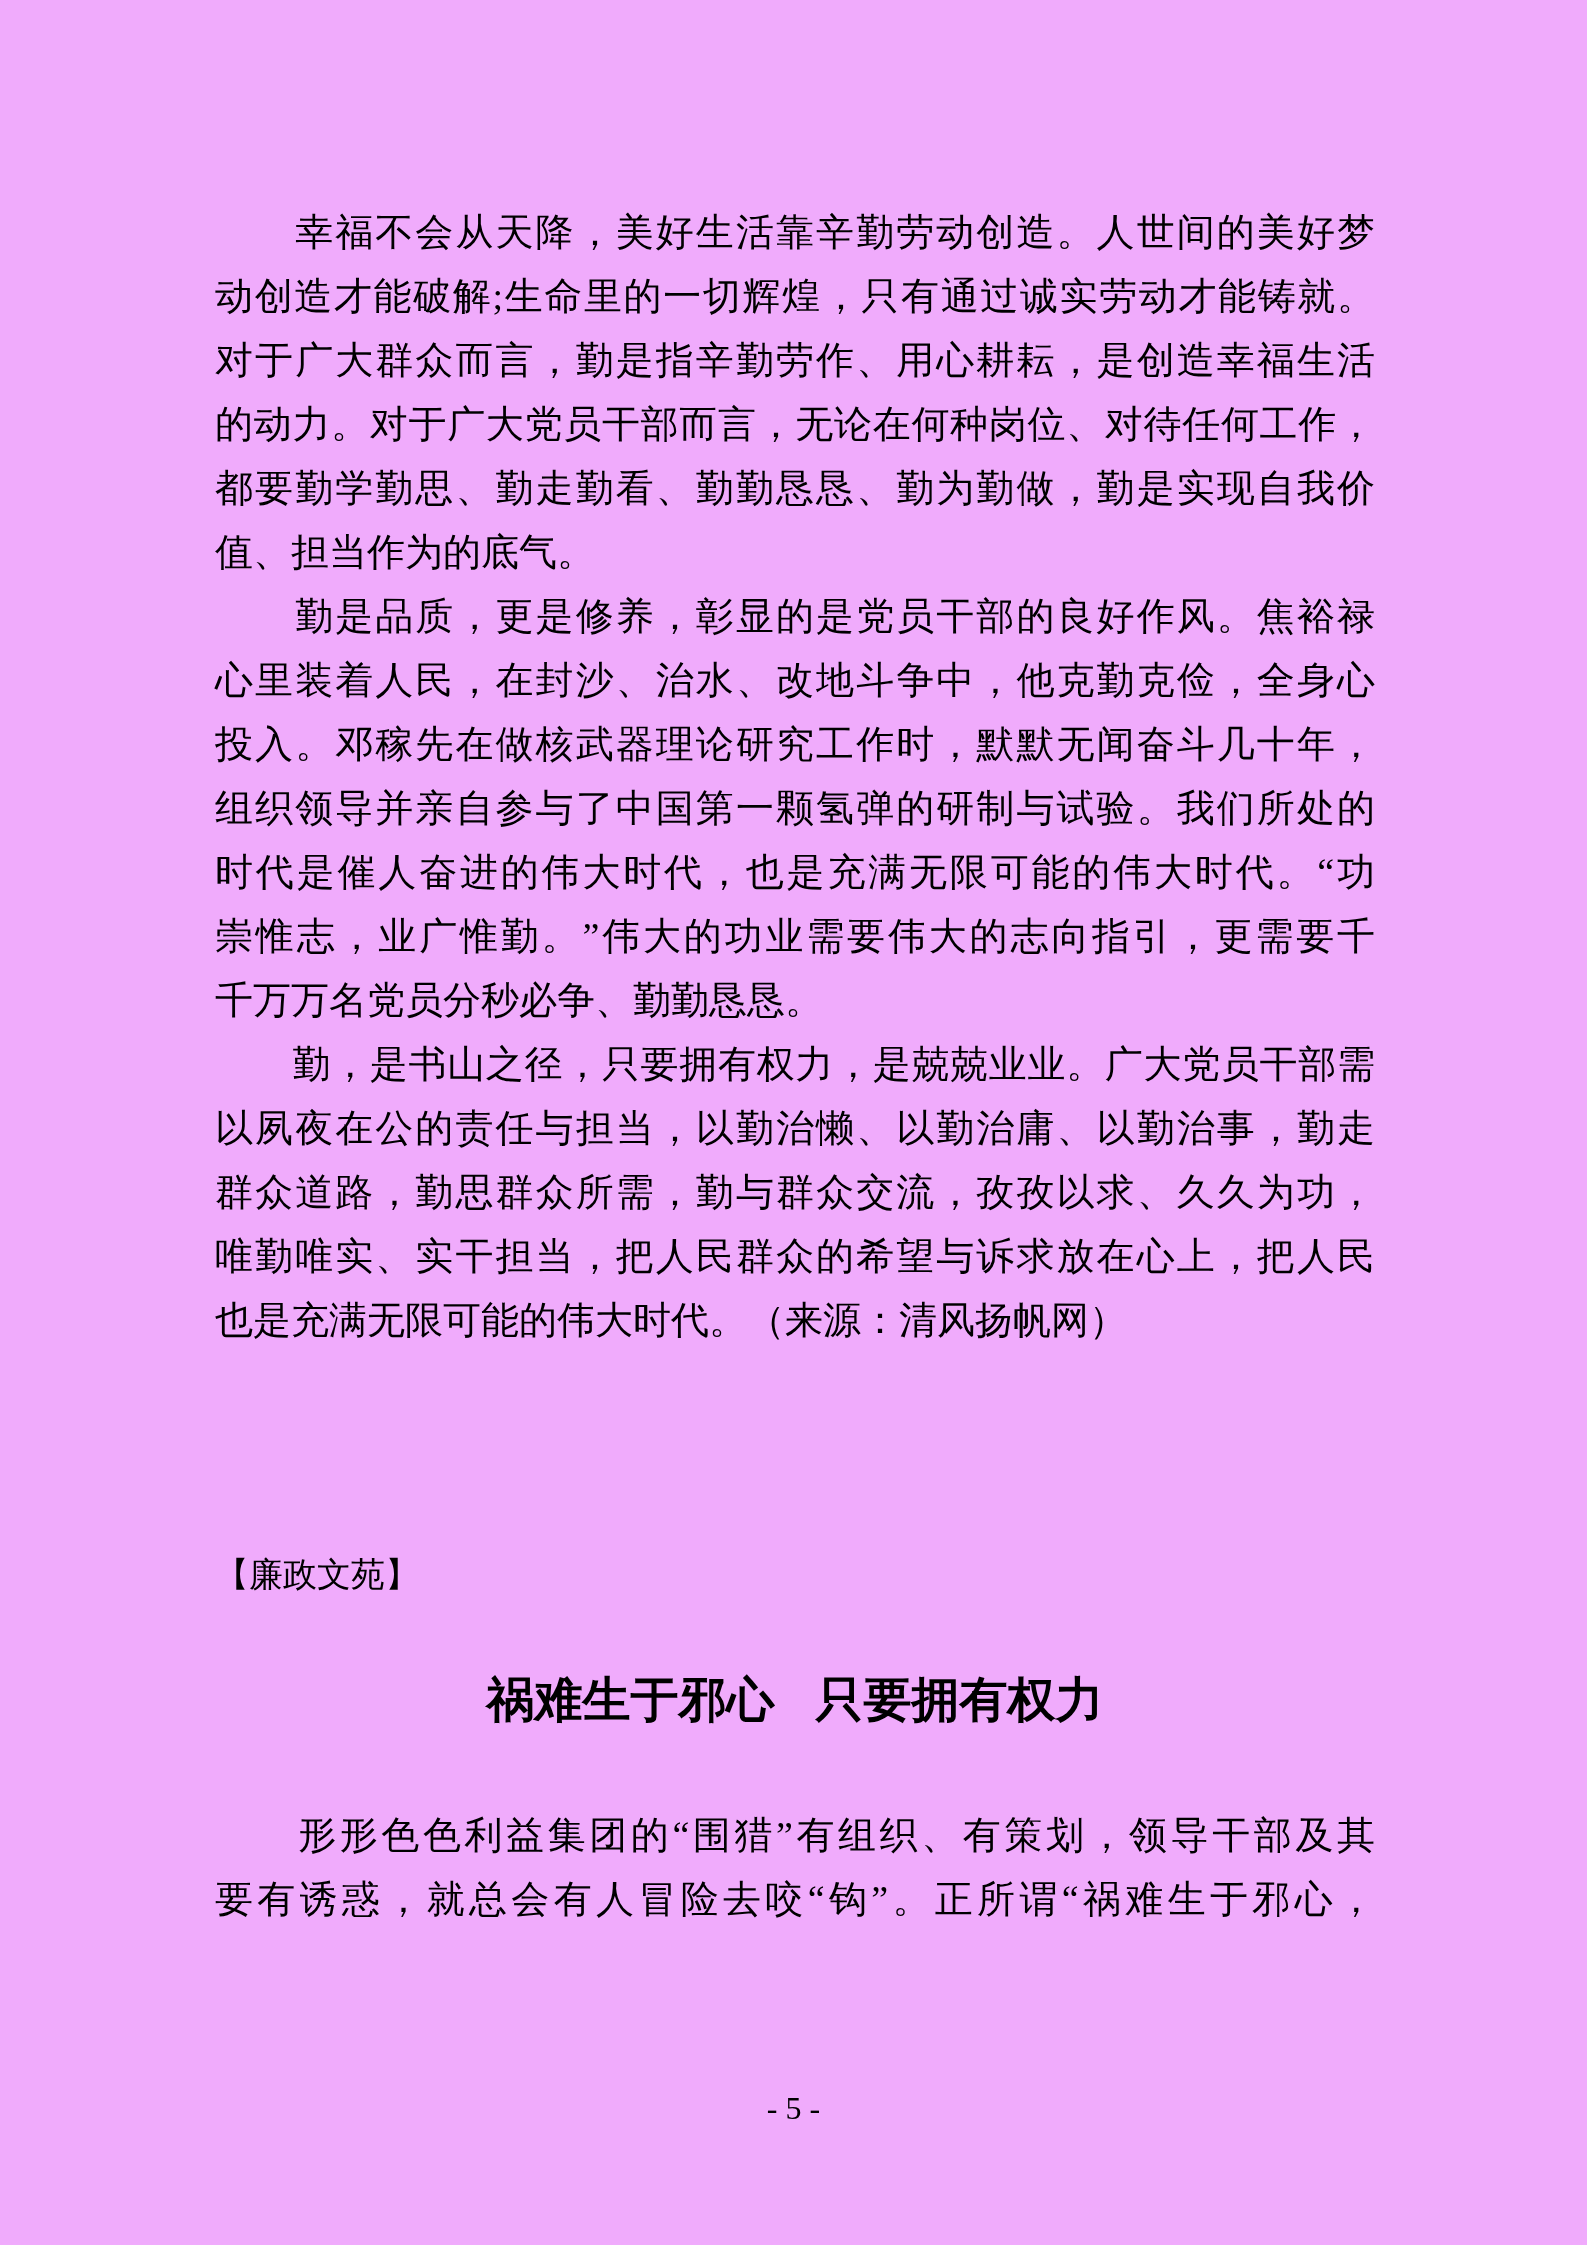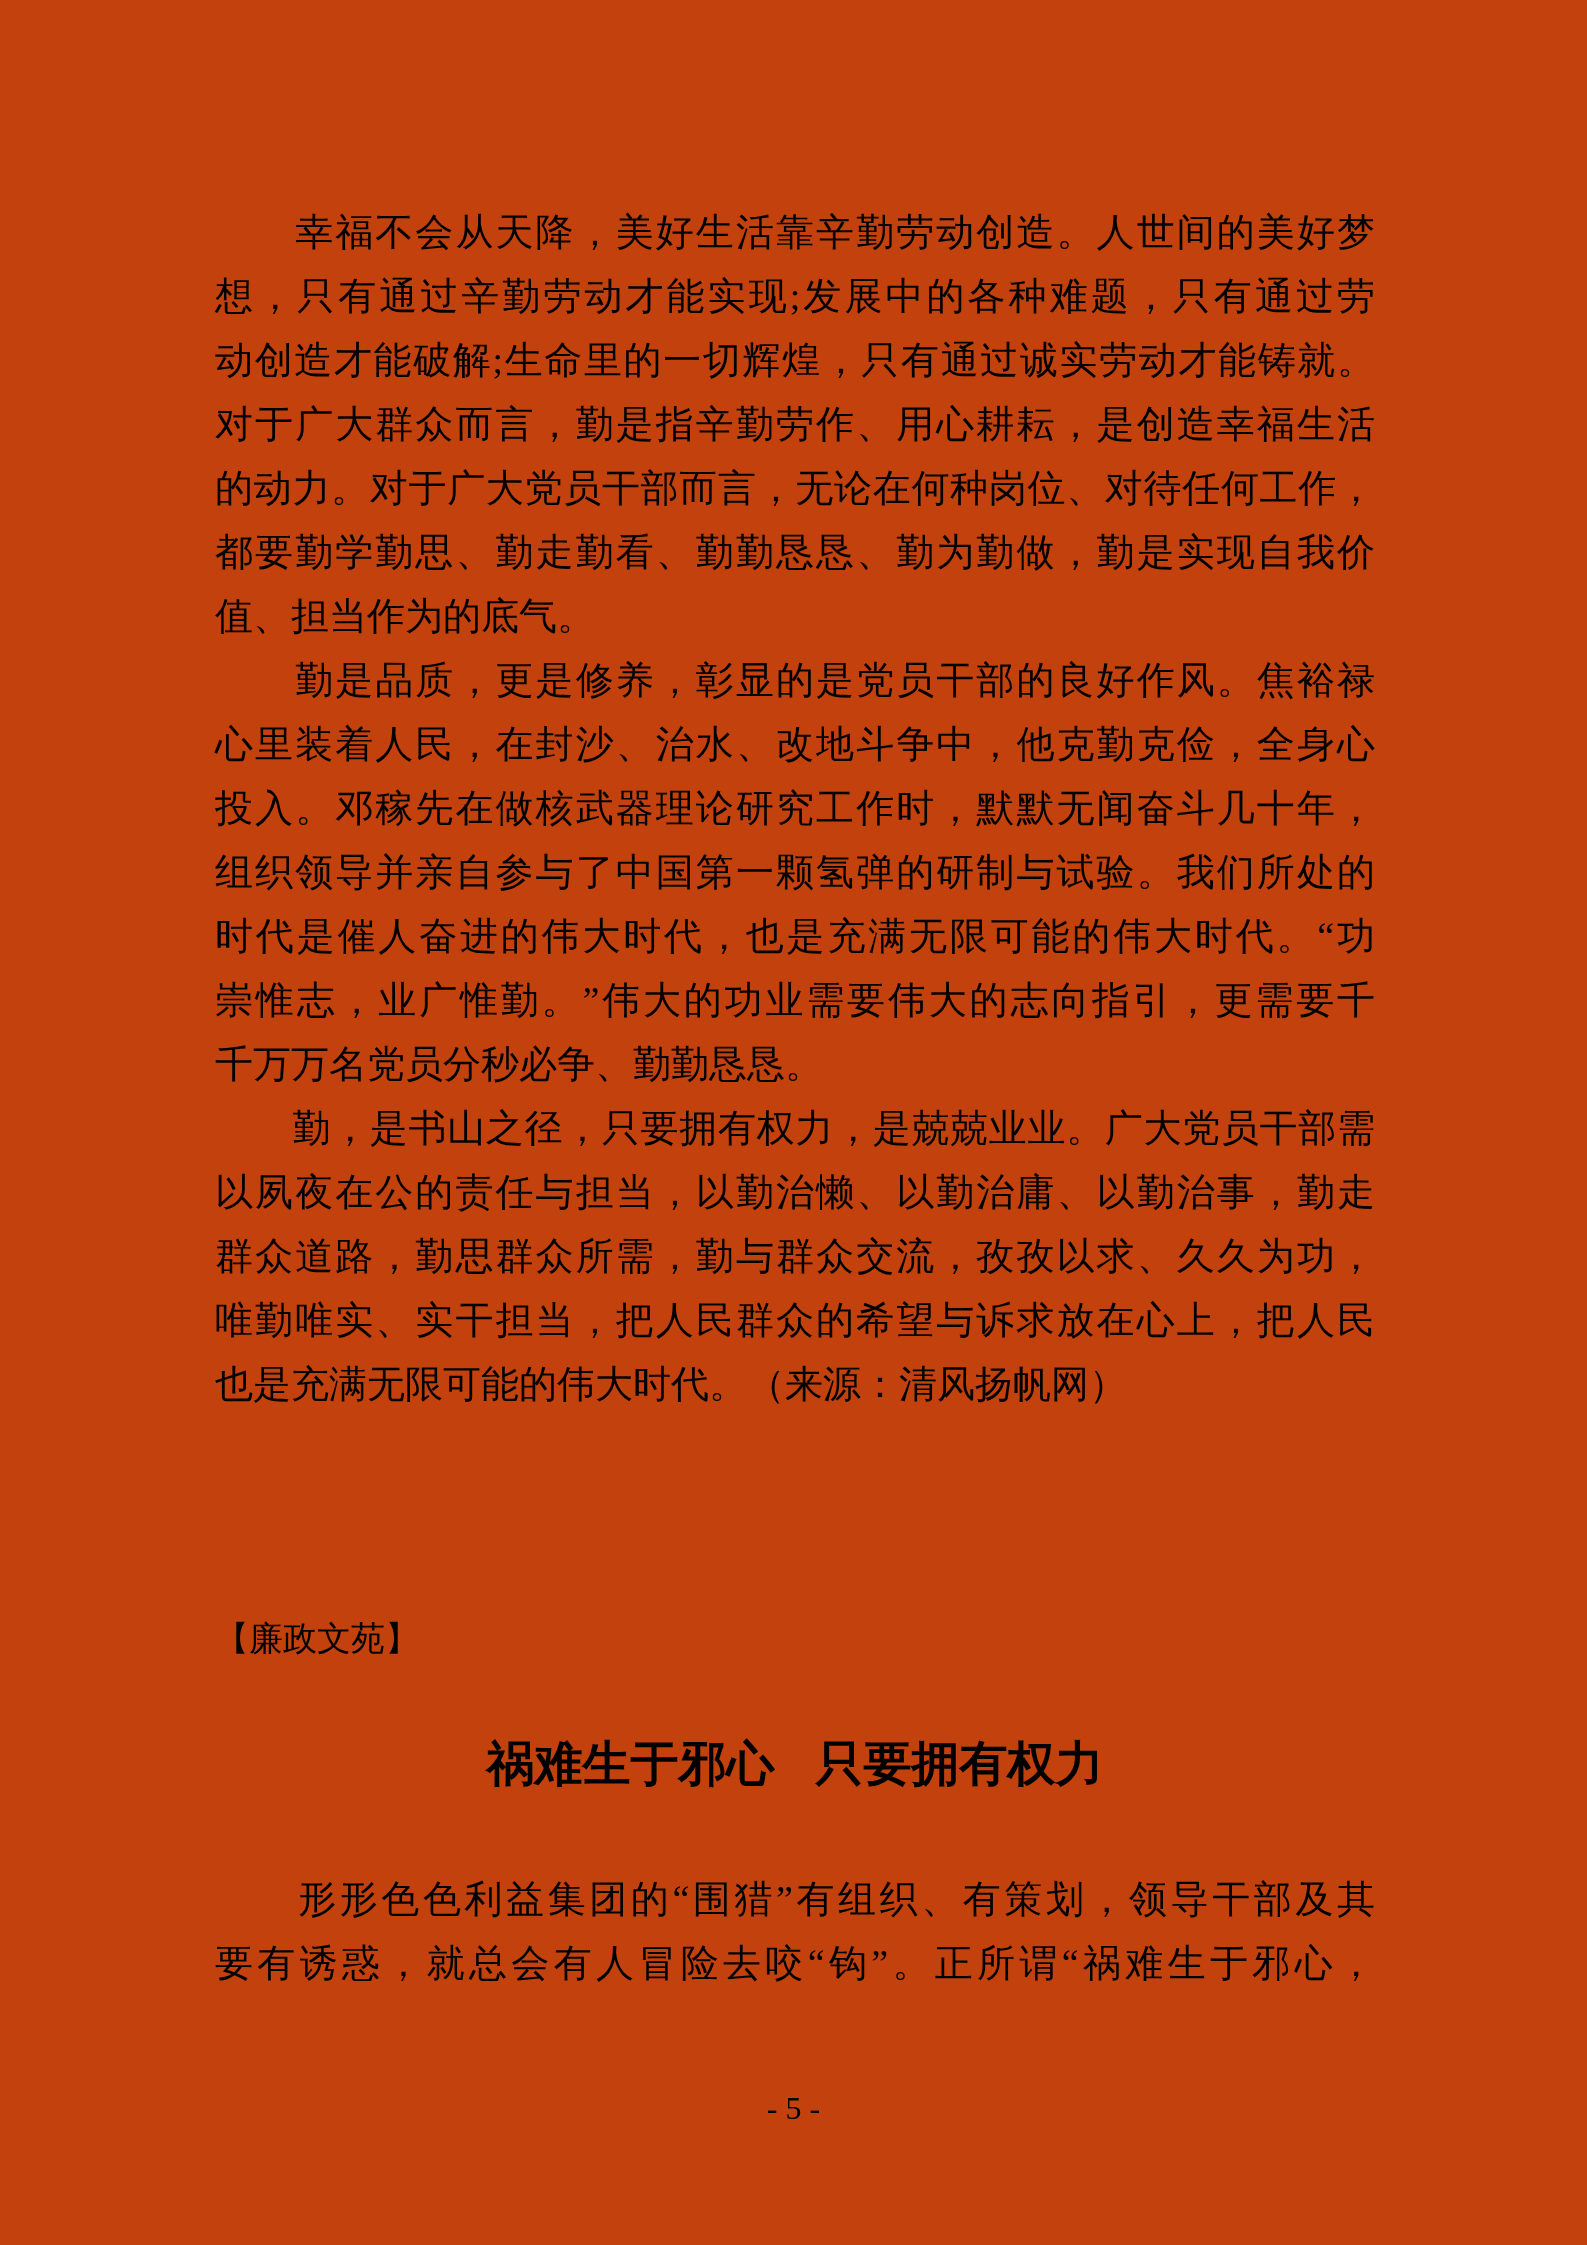--- a/index.html
+++ b/index.html
@@ -13,21 +13,21 @@
     position: relative;
     overflow: hidden;
     font-family: "Liberation Serif", "DejaVu Serif", serif;
     color: #000000;
   }
   .page {
     position: absolute;
     left: 0; top: 0;
     width: 1587px;
     height: 2245px;
-    background: #c2410c;
+    background: #f0abfc;
   }
   .content {
     position: absolute;
     left: 215px;
     top: 200px;
     width: 1160px;
   }
   .para { margin: 0; padding: 0; }
   .text-line {
     font-size: 38px;
@@ -72,21 +72,20 @@
   }
 </style>
 </head>
 <body style="background: rgb(255, 255, 255); color: rgb(0, 0, 0);">
 
 <div class="page">
   <div class="content">
     <div id="main-paragraphs">
         <div class="para">
           <div class="text-line">　　幸福不会从天降，美好生活靠辛勤劳动创造。人世间的美好梦</div>
-          <div class="text-line">想，只有通过辛勤劳动才能实现;发展中的各种难题，只有通过劳</div>
           <div class="text-line">动创造才能破解;生命里的一切辉煌，只有通过诚实劳动才能铸就。</div>
           <div class="text-line">对于广大群众而言，勤是指辛勤劳作、用心耕耘，是创造幸福生活</div>
           <div class="text-line">的动力。对于广大党员干部而言，无论在何种岗位、对待任何工作，</div>
           <div class="text-line">都要勤学勤思、勤走勤看、勤勤恳恳、勤为勤做，勤是实现自我价</div>
           <div class="text-line last">值、担当作为的底气。</div>
         </div>
         <div class="para">
           <div class="text-line">　　勤是品质，更是修养，彰显的是党员干部的良好作风。焦裕禄</div>
           <div class="text-line">心里装着人民，在封沙、治水、改地斗争中，他克勤克俭，全身心</div>
           <div class="text-line">投入。邓稼先在做核武器理论研究工作时，默默无闻奋斗几十年，</div>

